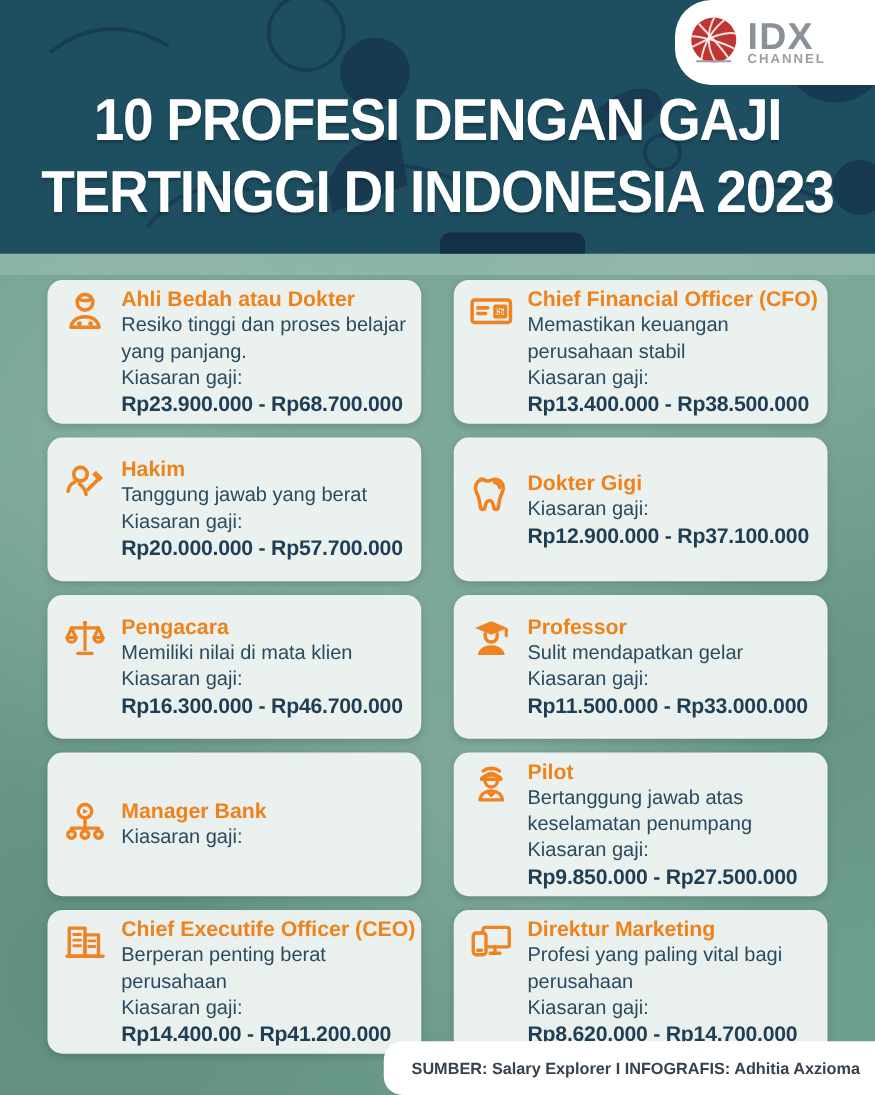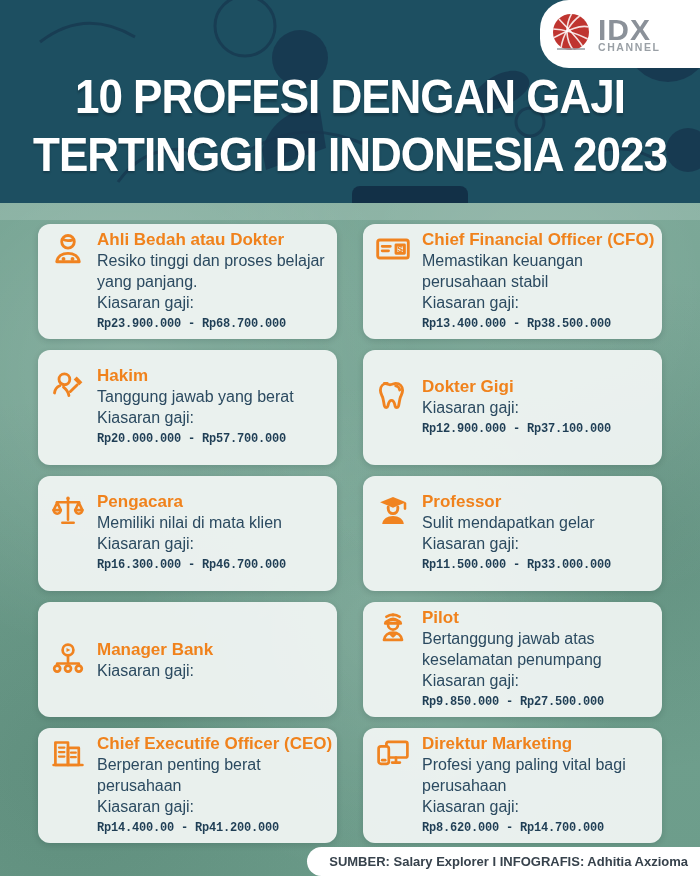--- a/index.html
+++ b/index.html
@@ -54,26 +54,26 @@
     background:rgba(238,244,241,.96); border-radius:12px;
     display:flex; align-items:center; padding:0 8px 0 12px;
     box-shadow:0 2px 6px rgba(0,30,30,.15);
   }
   .card-inner { display:flex; width:100%; }
   .icon { flex:0 0 40px; width:40px; margin-right:7px; margin-top:2px; color:#f08320; }
   .card-text { min-width:0; }
   .card-title { font-size:17px; font-weight:700; color:#f0821c; line-height:21px; white-space:nowrap; }
   .card-desc  { font-size:16px; color:#2b4a60; line-height:21px; }
   .card-label { font-size:16px; color:#2b4a60; line-height:21px; }
-  .card-salary{ font-size:12px; font-weight:700; color:#1f3e55; line-height:22px;
-                white-space:nowrap; letter-spacing:-.2px;font-family:Liberation Mono, monospace; }
+  .card-salary{ font-size:17px; font-weight:700; color:#1f3e55; line-height:22px;
+                white-space:nowrap; letter-spacing:-.2px; }
 
   
   .footer {
-    position:absolute; right:0; bottom:0; height:29px;
+    position:absolute; right:0; bottom:0; height:43px;
     background:#ffffff; border-radius:15px 0 0 15px;
     display:flex; align-items:center; padding:0 12px 0 22px;
   }
   .footer-text { font-size:13px; font-weight:700; color:#37424c; white-space:nowrap; }
 </style>
 </head>
 <body>
 
 <div class="poster">
 

